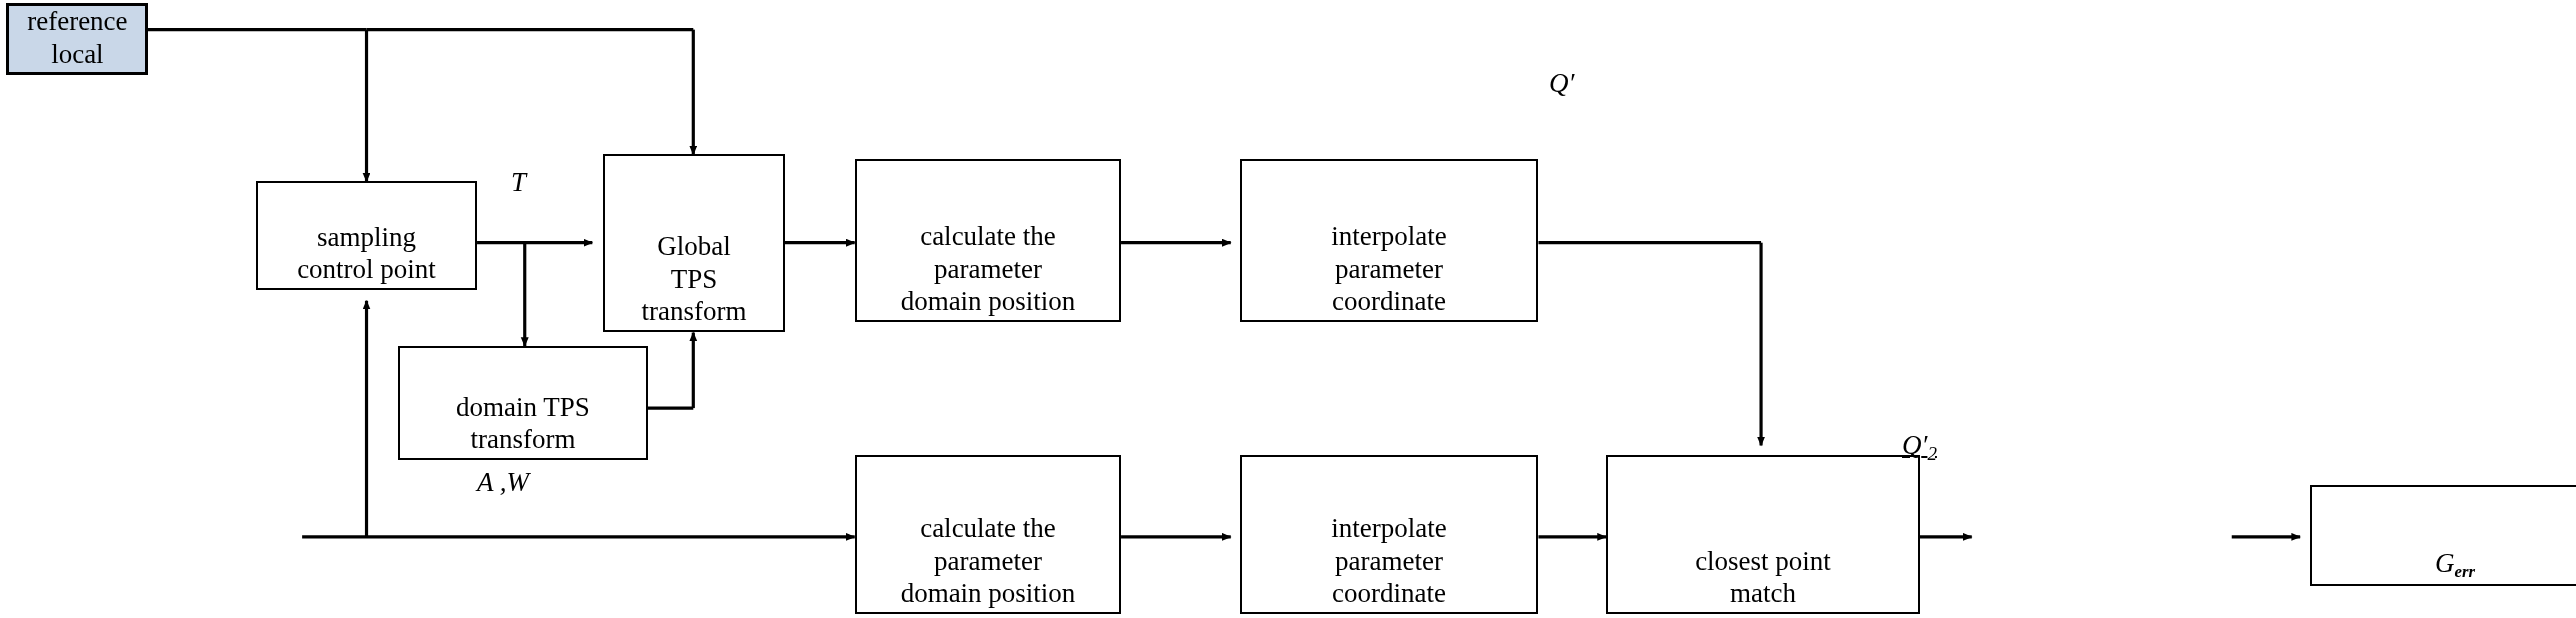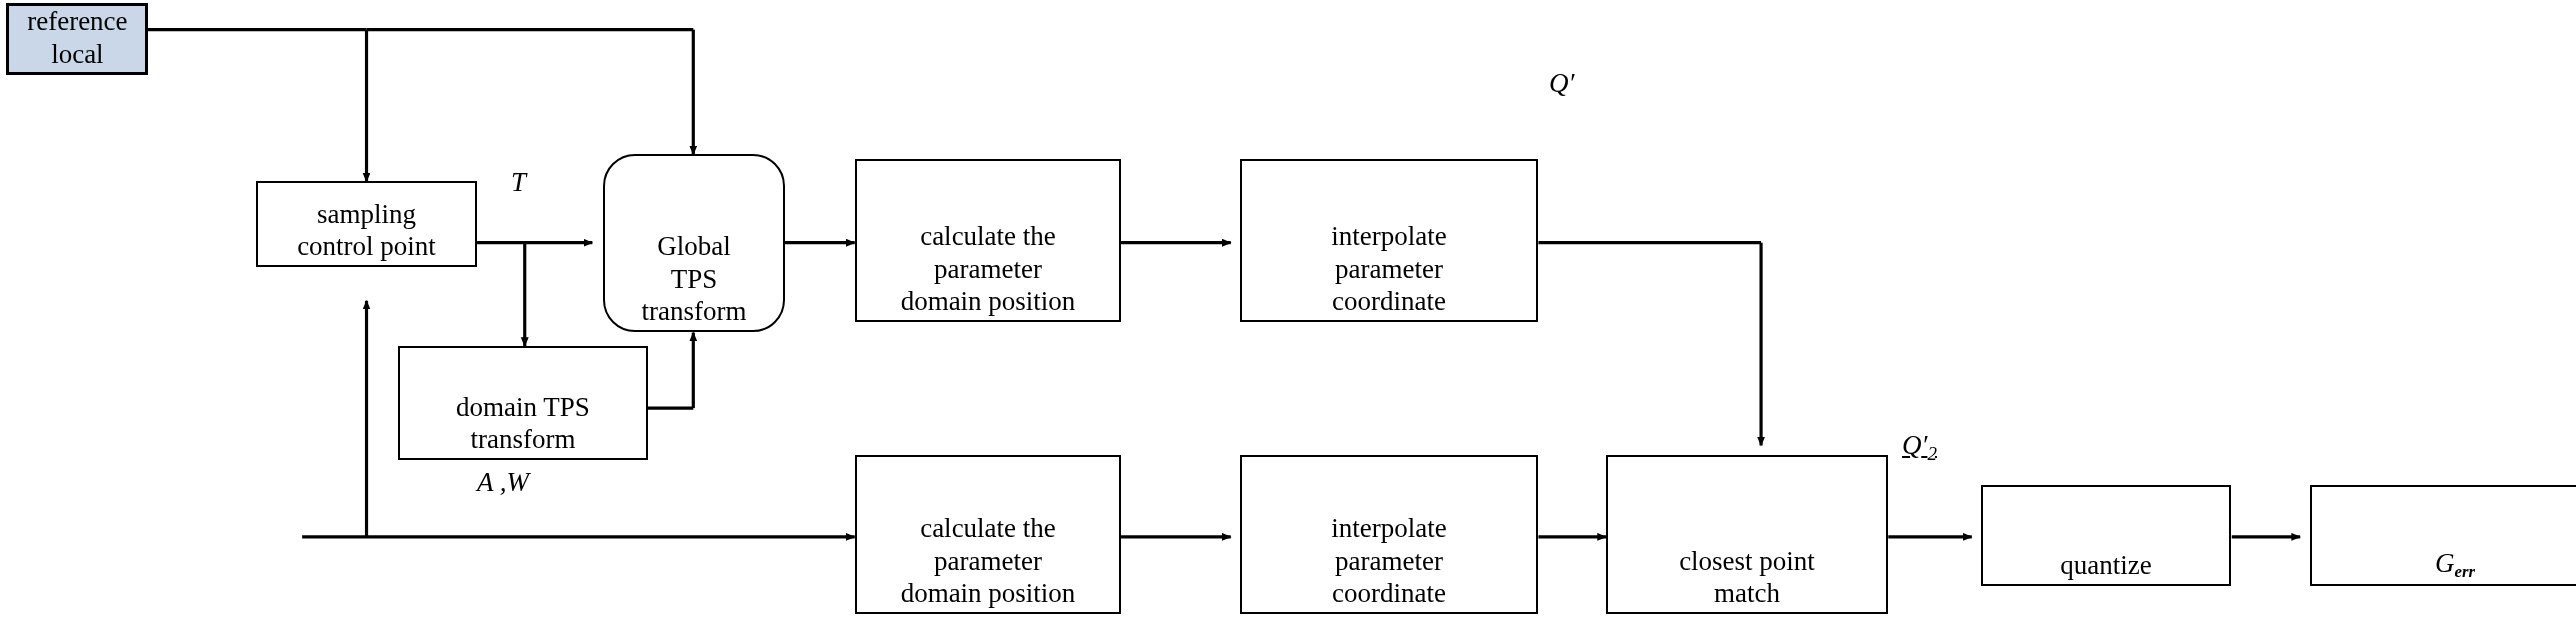--- a/index.html
+++ b/index.html
@@ -125,26 +125,26 @@
       <path d="M2375,675 L2480,675" marker-end="url(#ah)"></path>
 
       <path d="M2807,675 L2893,675" marker-end="url(#ah)"></path>
     </g>
   </svg>
 
   <div class="box shaded" style="left:6.4px; top:3.2px; width:142px; height:72px;">
     <span class="txt"><span class="hvar"><span>H</span><span class="sub">1</span></span><br><span>reference local</span></span>
   </div>
 
-  <div class="box" style="left:256px; top:181px; width:221px; height:86px;">
+  <div class="box" style="left:256px; top:181px; width:221px; height:109px;">
     <span class="txt">sampling
 control point</span>
   </div>
 
-  <div class="box" style="left:603px; top:154px; width:182px; height:178px;border-radius:32px;">
+  <div class="box" style="left:603px; top:154px; width:182px; height:178px;">
     <span class="txt">Global
 TPS
 transform</span>
   </div>
 
   <div class="box" style="left:398px; top:346px; width:250px; height:114px;">
     <span class="txt">domain TPS
 transform</span>
   </div>
 
@@ -166,28 +166,25 @@
 parameter
 domain position</span>
   </div>
 
   <div class="box" style="left:1240px; top:455px; width:298px; height:159px;">
     <span class="txt">interpolate
 parameter
 coordinate</span>
   </div>
 
-  <div class="box" style="left:1606px; top:455px; width:282px; height:159px;">
+  <div class="box" style="left:1606px; top:455px; width:314px; height:159px;">
     <span class="txt">closest point
 match</span>
   </div>
 
-  <div class="box" style="left:1981px; top:485px; width:250px; height:101px;">
-    <span class="txt">quantize</span>
-  </div>
 
   <div class="box" style="left:2310px; top:485px; width:290px; height:101px;">
     <span class="txt gvar"><span>G</span><span class="sub">err</span></span>
   </div>
 
   <div class="label" style="left:511px; top:167px;">
     <span>T</span>
   </div>
 
   <div class="label" style="left:477px; top:467px;">

